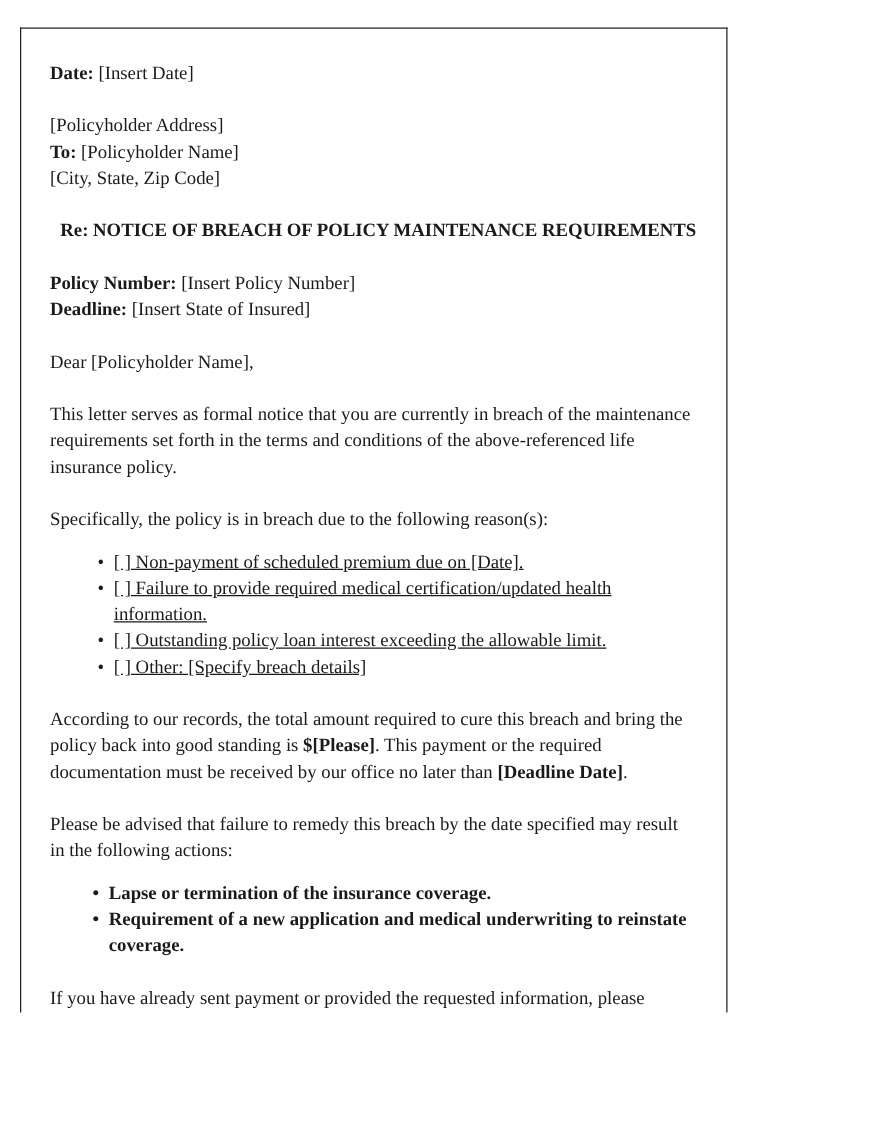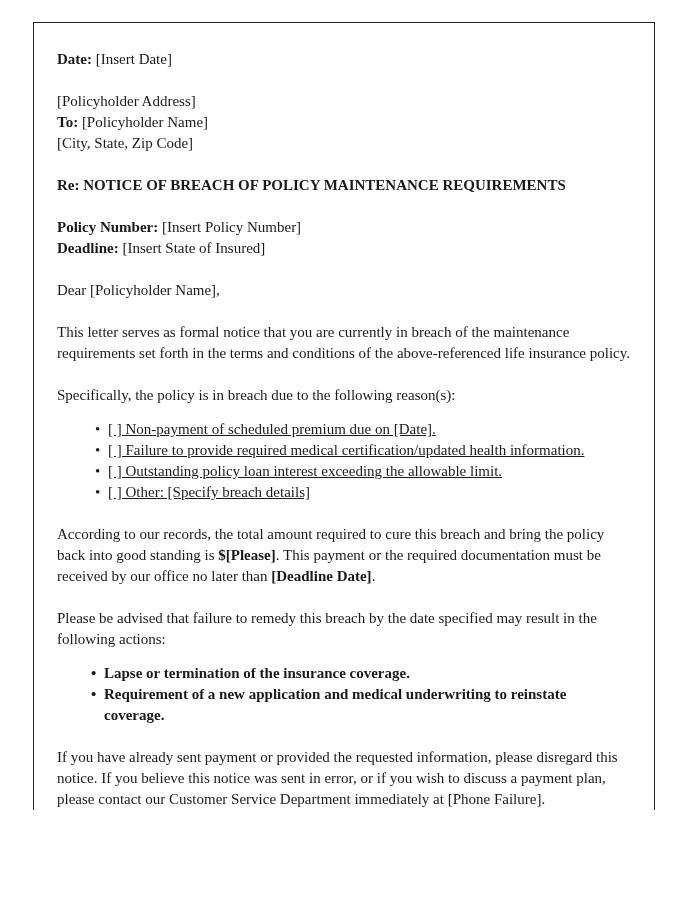--- a/index.html
+++ b/index.html
@@ -13,23 +13,23 @@
     height: 900px;
     position: relative;
     overflow: hidden;
     font-family: "Liberation Serif", "DejaVu Serif", serif;
     color: #1a1a1a;
   }
 
   
   .page-frame {
     position: absolute;
-    left: 33px;
+    left: 16px;
     top: 22px;
-    width: 622px;
+    width: 566px;
     height: 788px;
     box-sizing: border-box;
     border: 1.4px solid #222222;
     border-bottom: none;
     background: #ffffff;
     overflow: hidden;
   }
 
   .page-inner {
     padding: 26px 24px 0 23px;
@@ -52,20 +52,21 @@
 
   b, .bold {
     font-weight: bold;
   }
 
   .heading-re {
     font-size: 15px;
     line-height: 21px;
     font-weight: bold;
     margin: 0;
+    text-align: right;
   }
 
   ul.doc-list {
     margin: 0;
     padding: 0 0 0 38px;
     list-style: none;
   }
   ul.doc-list li {
     font-size: 15px;
     line-height: 21px;

